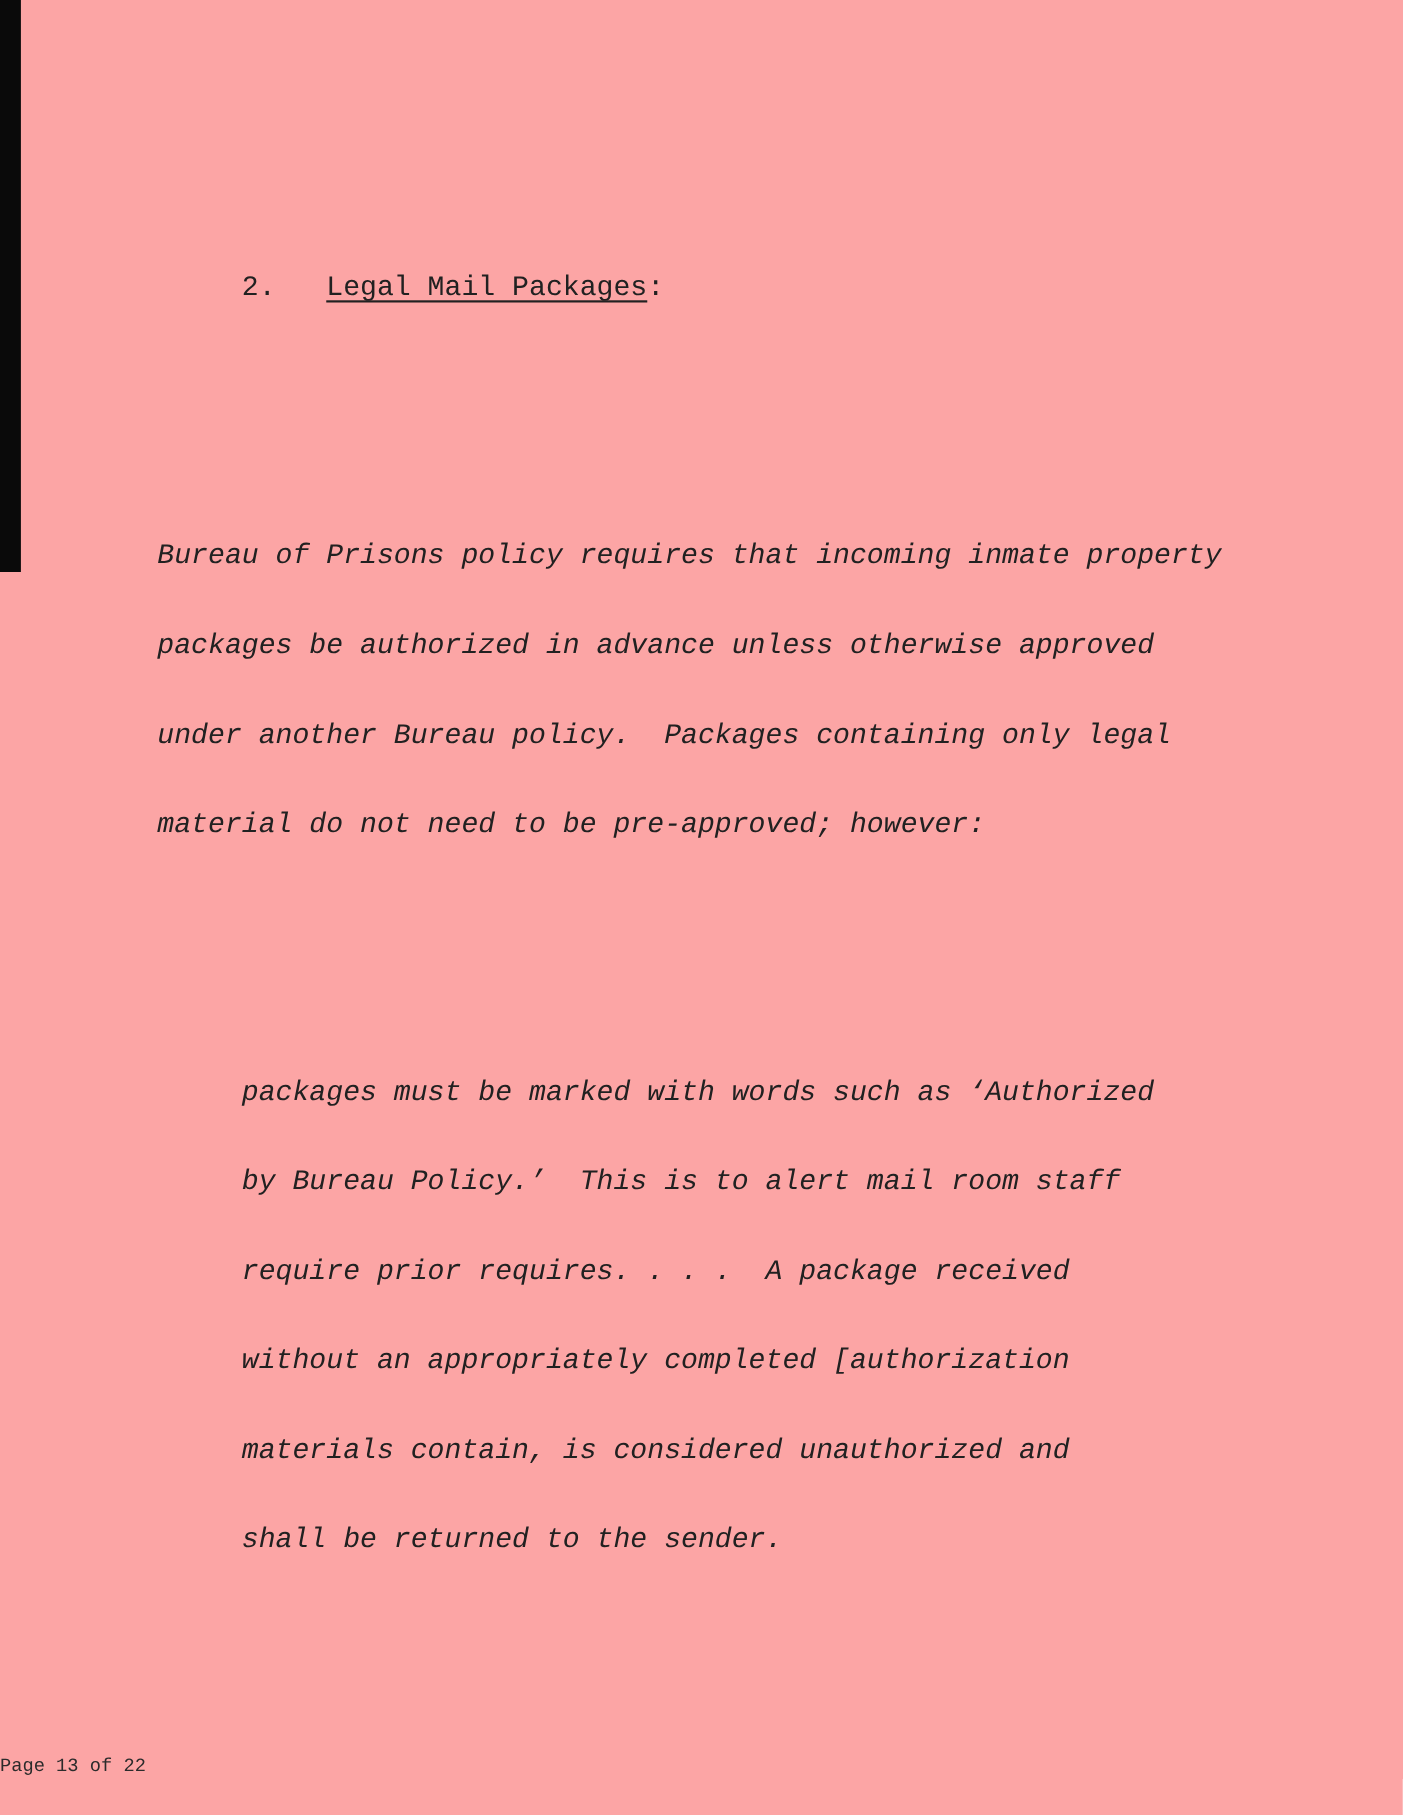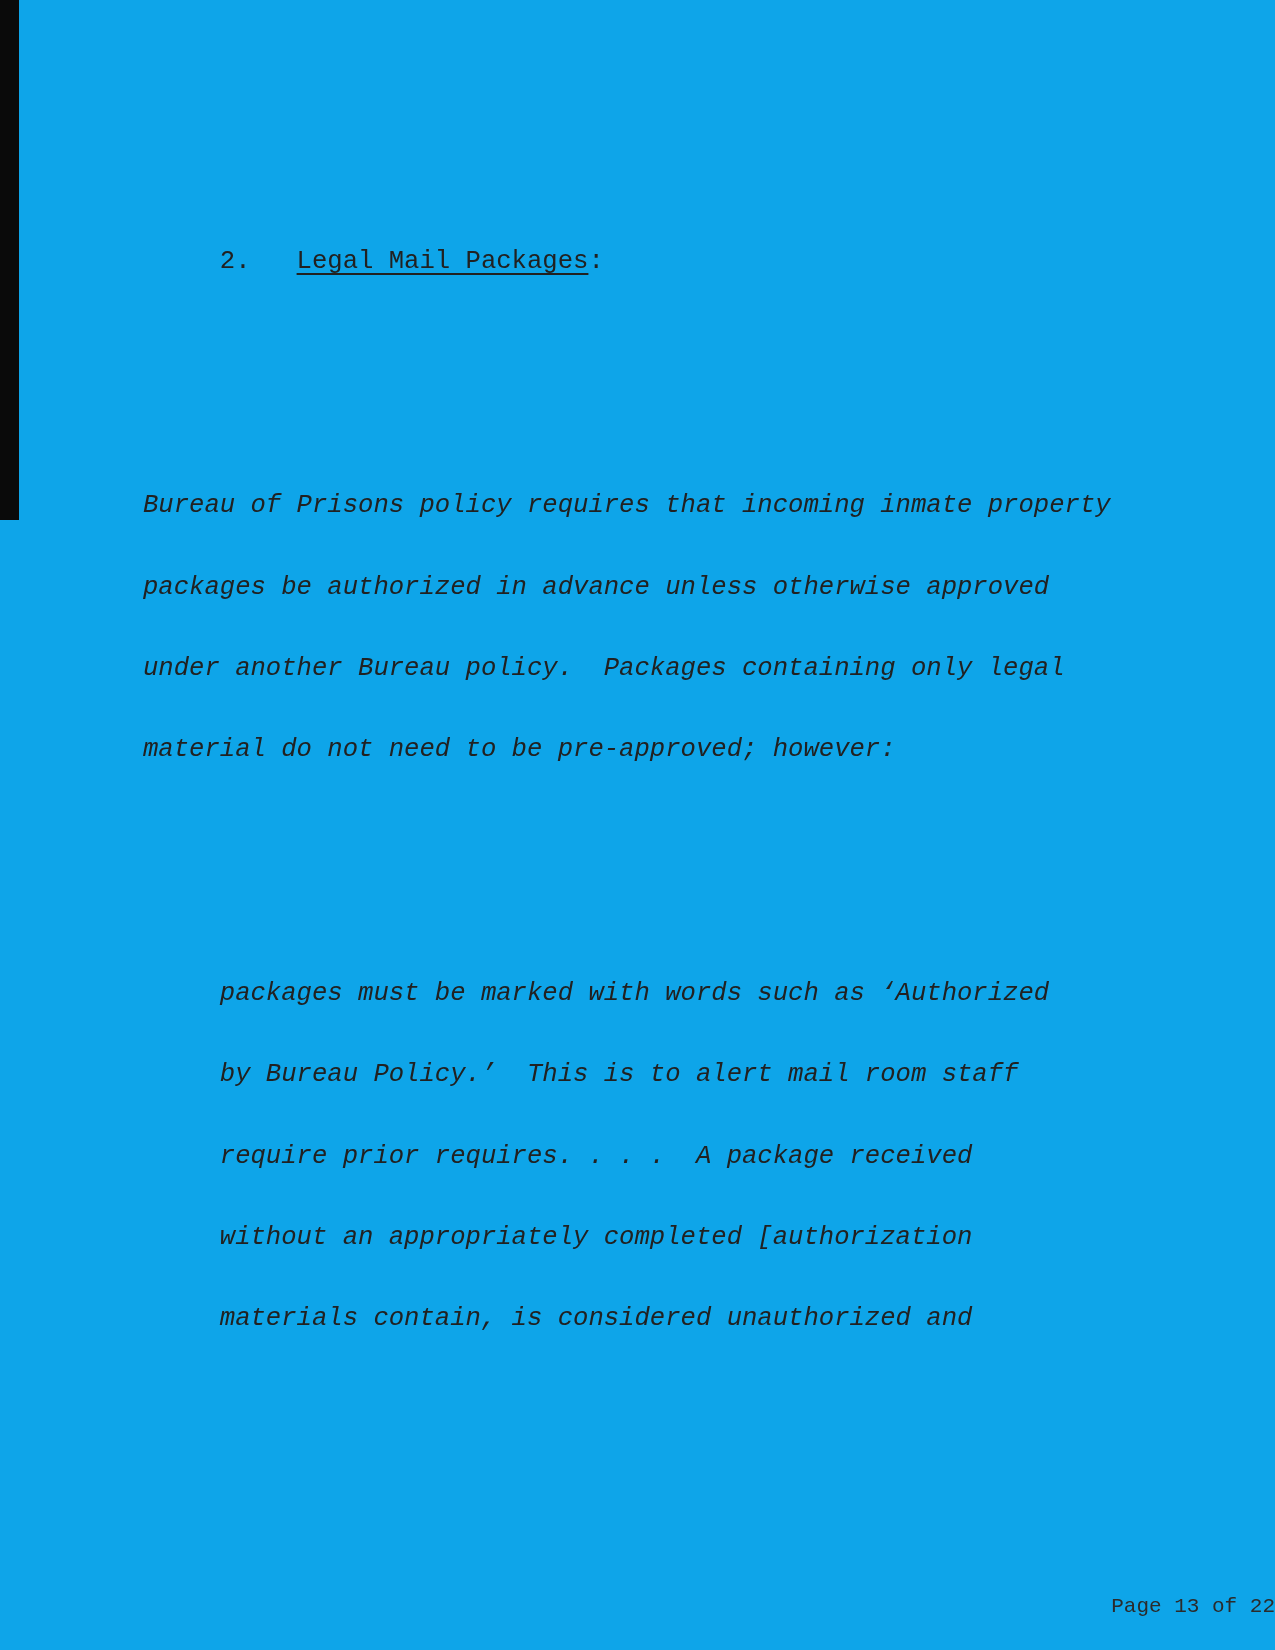--- a/index.html
+++ b/index.html
@@ -11,21 +11,21 @@
   }
   body {
     background: #ffffff;
     font-family: "Liberation Mono", "DejaVu Sans Mono", monospace;
   }
   .page {
     position: absolute;
     left: 0; top: 0;
     width: 1275px;
     height: 1650px;
-    background: #0ea5e9;
+    background: #fca5a5;
   }
   .scan-bar {
     position: absolute;
     left: 0;
     top: 0;
     width: 19px;
     height: 520px;
     background: #0a0a0a;
   }
   .doc {
@@ -48,22 +48,22 @@
   .u {
     text-decoration: underline;
     text-decoration-thickness: 2px;
     text-underline-offset: 5px;
   }
   .footer {
     position: absolute;
     top: 1593px;
     left: 0;
     width: 1275px;
-    text-align: right;
-    font-size: 21px;
+    text-align: left;
+    font-size: 17px;
     line-height: 27.1px;
     color: #2b2b2b;
     white-space: pre;
   }
 </style>
 </head>
 <body>
 
 <div class="page">
 
@@ -81,20 +81,21 @@
       <div class="ln">under another Bureau policy.  Packages containing only legal</div>
       <div class="ln">material do not need to be pre-approved; however:</div>
     </div>
 
     <div class="para">
       <div class="ln">     packages must be marked with words such as ‘Authorized</div>
       <div class="ln">     by Bureau Policy.’  This is to alert mail room staff</div>
       <div class="ln">     require prior requires. . . .  A package received</div>
       <div class="ln">     without an appropriately completed [authorization</div>
       <div class="ln">     materials contain, is considered unauthorized and</div>
+      <div class="ln">     shall be returned to the sender.</div>
     </div>
 
     
 
     
 
     
 
     
 

